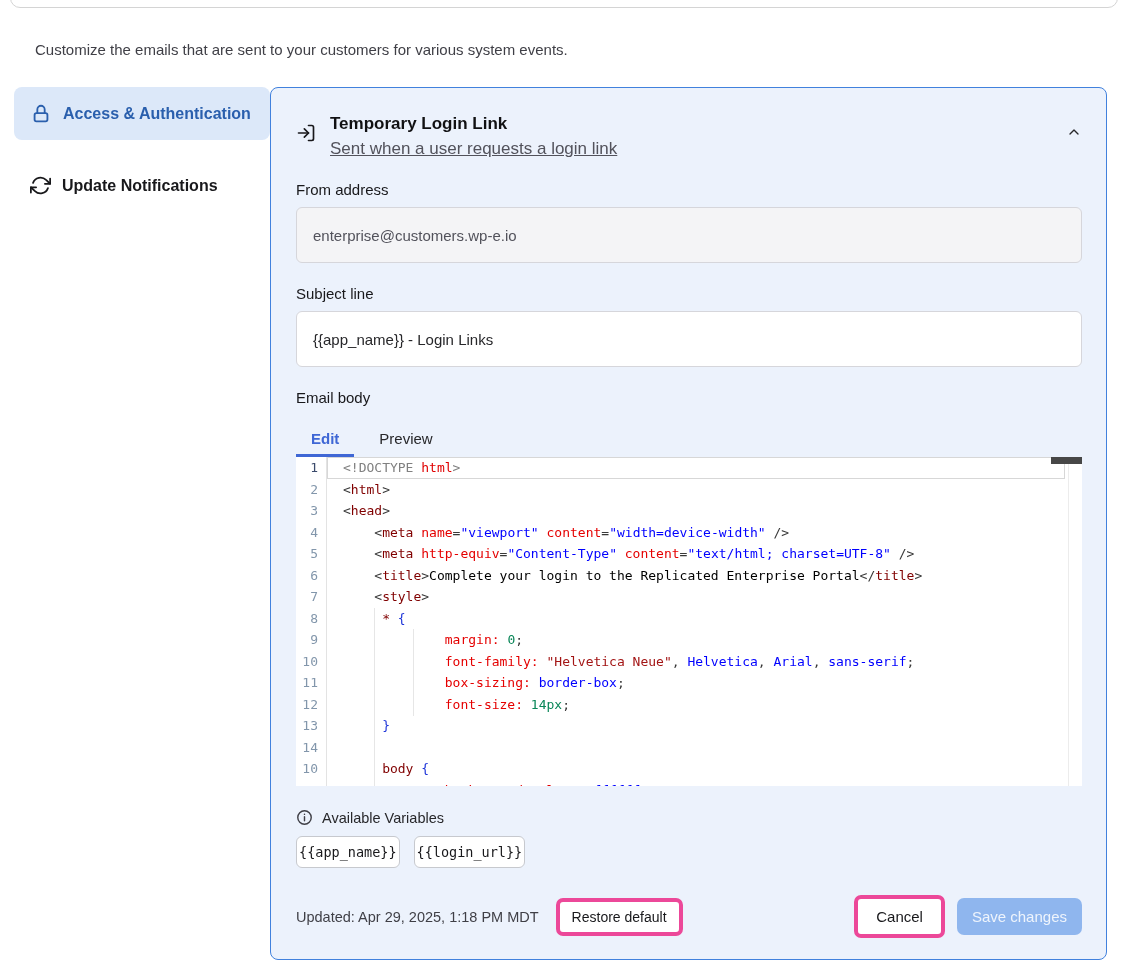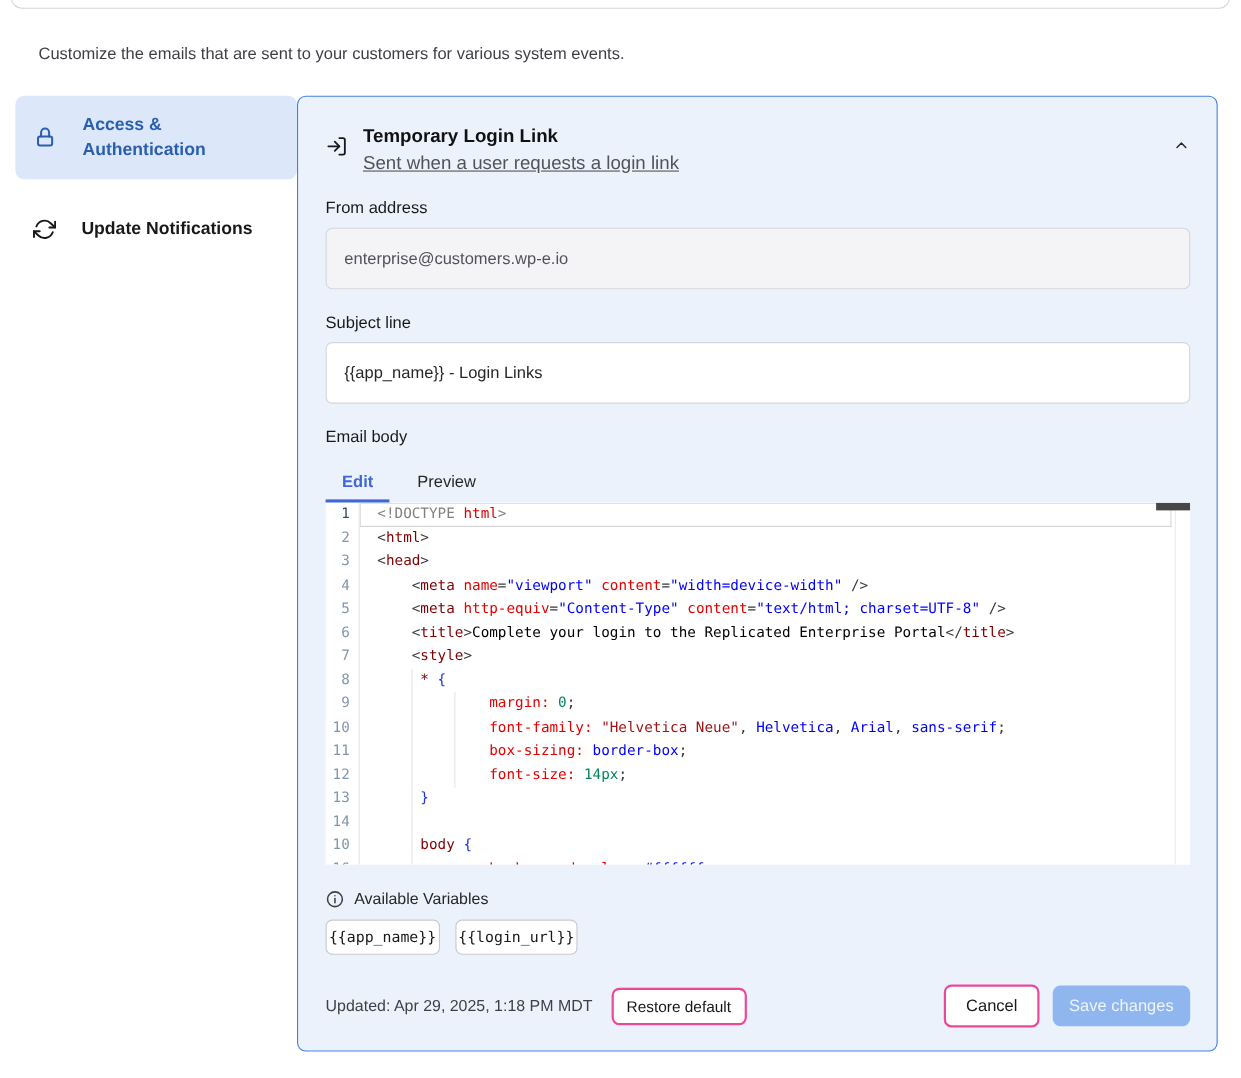--- a/index.html
+++ b/index.html
@@ -12,21 +12,21 @@
     background: #fff; border: 1px solid #d4d4d4; border-radius: 10px; }
 
   .page-header { padding: 30px 35px 0 35px; }
   .page-title { font-size: 20px; font-weight: 700; color: #0f0f10; letter-spacing: .2px; }
   .page-desc { margin-top: 11px; font-size: 15px; color: #3f3f46; }
 
   .main-row { display: flex; align-items: flex-start; margin-top: 29px; padding: 0 21px 0 14px; }
 
   
   .sidebar { width: 256px; flex: none; }
-  .side-item { display: flex; align-items: center; gap: 23px; padding: 15px 16px;
+  .side-item { display: flex; align-items: center; gap: 11px; padding: 15px 16px;
     border-radius: 8px; font-size: 16px; font-weight: 600; color: #18181b; cursor: pointer; }
   .side-item.active { background: #dce8f9; color: #2a5fad; }
   .side-item + .side-item { margin-top: 19px; }
   .side-item .icn { flex: none; display: flex; }
   .side-label { line-height: 1.45; }
 
   
   .panel { flex: 1; background: #ecf2fc; border: 1px solid #4181dd;
     border-radius: 8px; padding: 26px 24px 21px 25px; }
 
@@ -74,21 +74,21 @@
     font-size: 14.5px; color: #27272a; }
   .chips { display: flex; gap: 14px; margin-top: 10px; }
   .chip { background: #fff; border: 1px solid #c7c9ce; border-radius: 6px;
     padding: 7px 2px; font-family: "DejaVu Sans Mono", monospace; font-size: 13.5px;
     color: #18181b; cursor: pointer; }
 
   
   .panel-footer { display: flex; align-items: center; margin-top: 27px; }
   .updated { font-size: 14.5px; color: #3f3f46; }
   .btn { font-family: "Liberation Sans", sans-serif; cursor: pointer; border-radius: 7px;
-    background: #fff; border: 2px solid #ec4899; color: #18181b; }
+    background: #fff; border: 4px solid #ec4899; color: #18181b; }
   .btn-restore { margin-left: 17px; font-size: 14px; padding: 7px 12px; }
   .btn-cancel { margin-left: auto; font-size: 15px; padding: 9px 18px; }
   .btn-save { margin-left: 12px; font-size: 15px; padding: 10px 15px; border: none;
     background: #8fb6ee; color: #eef4fc; cursor: default; }
 </style>
 </head>
 <body>
 
 <div class="top-card-edge"></div>
 

